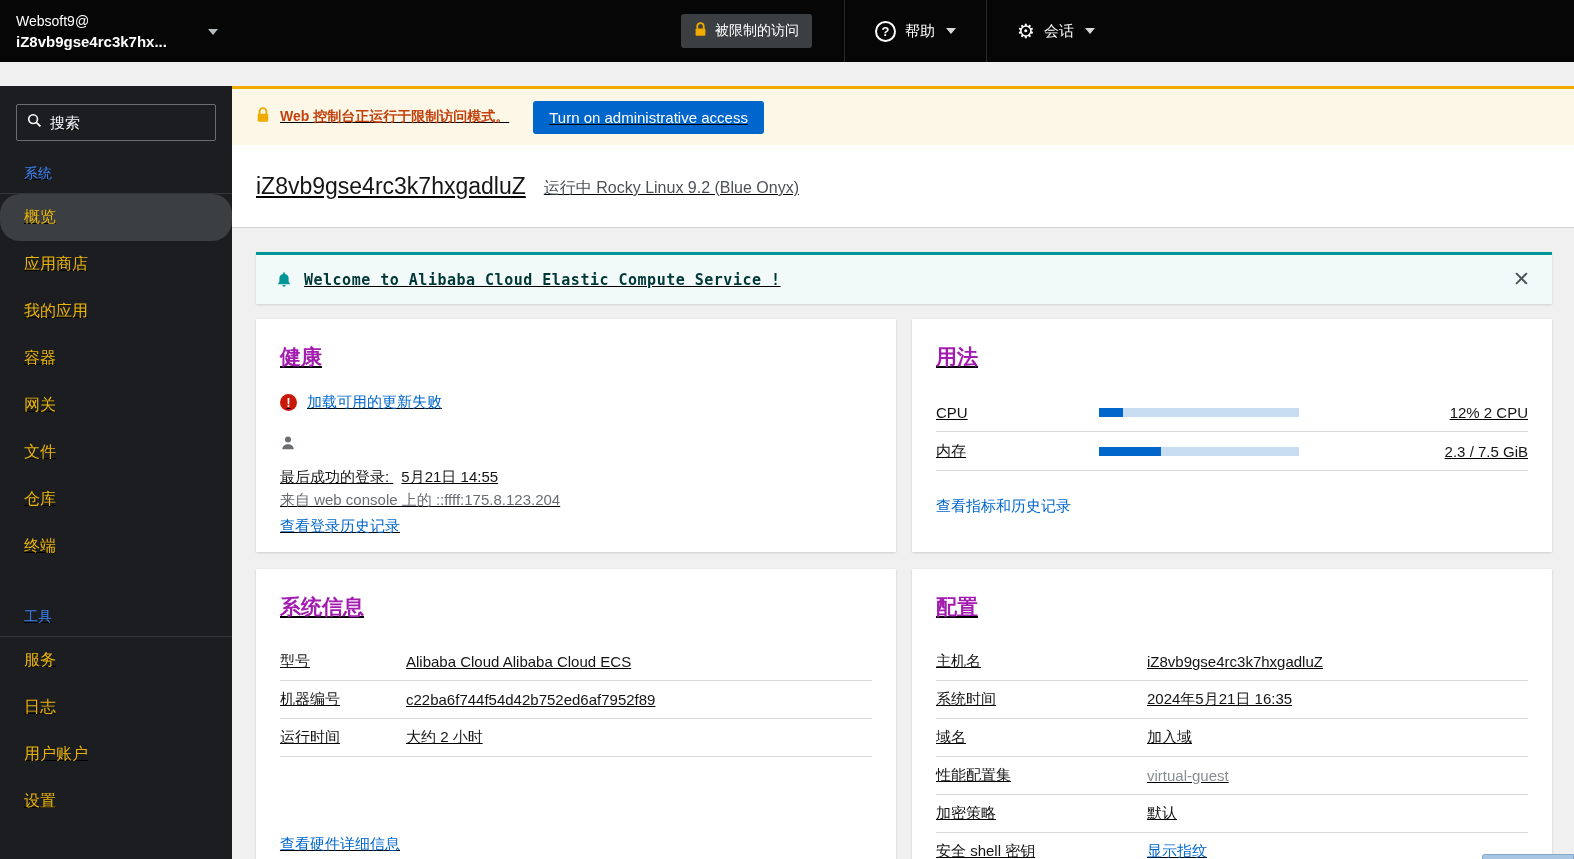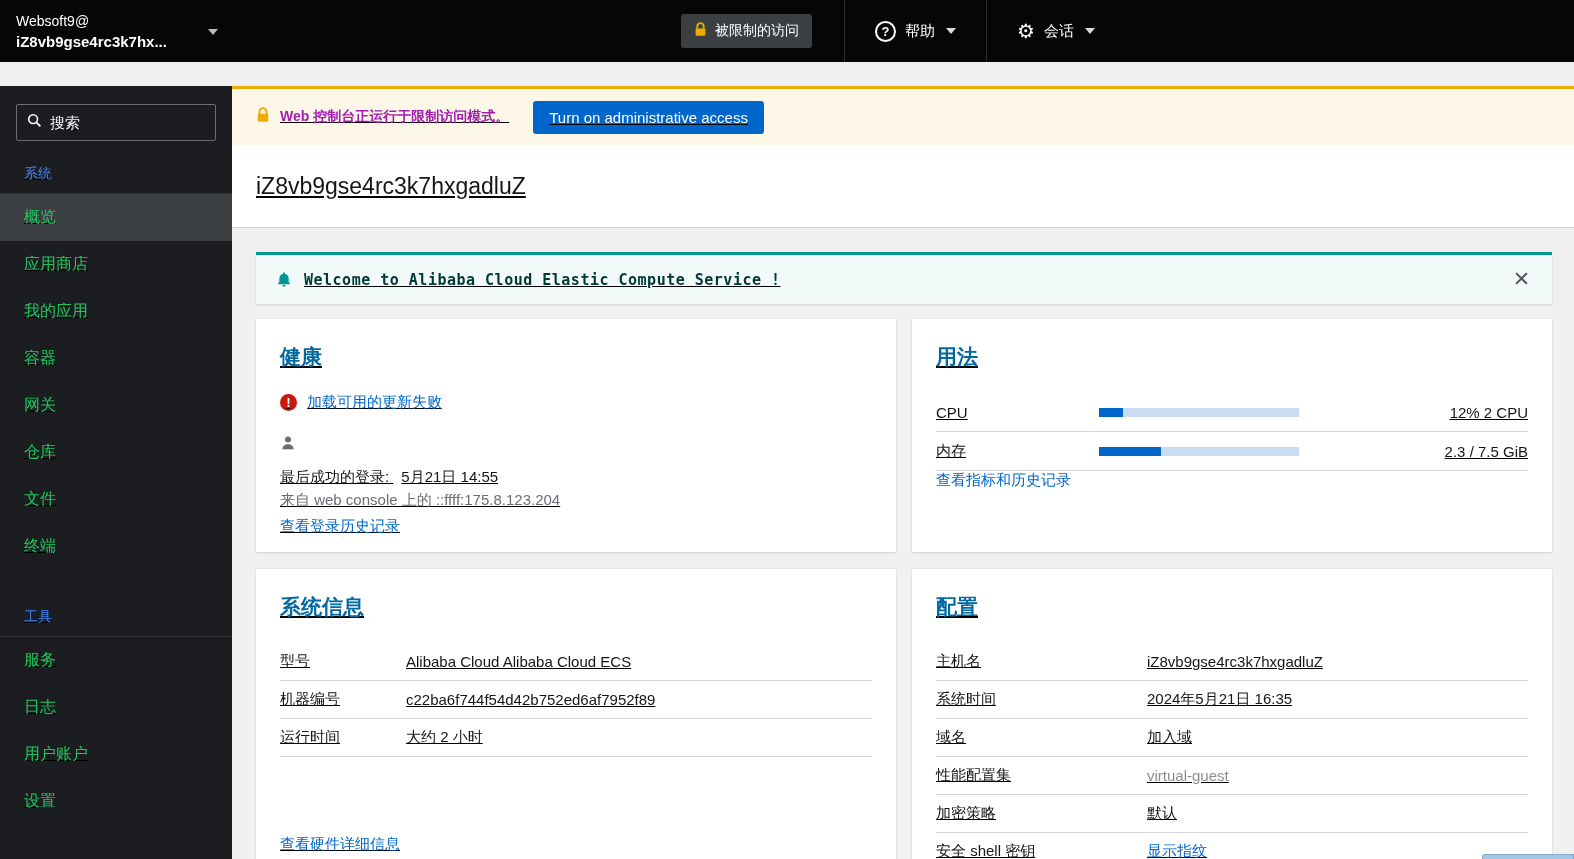--- a/index.html
+++ b/index.html
@@ -30,30 +30,30 @@
 
   
   .sidebar { width:232px; flex:0 0 232px; background:#1b1d21; color:#fff; overflow:hidden; }
   .search-wrap { margin:18px 16px 10px 16px; border:1px solid #6a6e73; border-radius:2px;
     display:flex; align-items:center; padding:8px 10px; gap:8px; background:transparent; }
   .search-wrap svg { flex:0 0 auto; }
   .search-input { background:transparent; border:none; outline:none; color:#fff; font-size:15px; width:100%;
     font-family:"Liberation Sans","DejaVu Sans",sans-serif; }
   .search-input::placeholder { color:#fff; opacity:.95; }
   .nav-section-title { font-size:14px; color:#3b82f6; padding:14px 24px 10px 24px; border-bottom:1px solid #33363a; }
-  .nav-item { font-size:16px; color:#22c55e; padding:13px 24px; cursor:pointer; }
+  .nav-item { font-size:16px; color:#eab308; padding:13px 24px; cursor:pointer;border-radius:20px; }
   .nav-item.active { background:#3c3f42; }
   .nav-gap { height:24px; }
 
   
   .main { flex:1; display:flex; flex-direction:column; min-width:0; background:#f0f0f0; }
 
   .alert-bar { height:59px; background:#fdf7e7; border-top:3px solid #f0ab00; display:flex;
     align-items:center; padding:0 24px; gap:10px; flex:0 0 59px; }
-  .alert-msg { font-size:14px; font-weight:bold; color:#a21caf; margin-right:14px; }
+  .alert-msg { font-size:14px; font-weight:bold; color:#c2410c; margin-right:14px; }
   .admin-btn { background:#06c; color:#fff; border:none; font-size:15px; padding:8px 16px;
     border-radius:3px; cursor:pointer; font-family:inherit; }
 
   .page-header { height:83px; background:#fff; display:flex; align-items:center; padding:0 24px;
     border-bottom:1px solid #d2d2d2; flex:0 0 83px; }
   .host-title { font-size:23px; color:#151515; }
   .host-status { font-size:16px; color:#4d5258; margin-left:18px; padding-top:5px; }
 
   .content { flex:1; padding:24px 22px 0 24px; overflow:hidden; }
 
@@ -63,40 +63,40 @@
   .banner-icon { color:#009596; margin-right:12px; display:flex; }
   .banner-text { font-family:"DejaVu Sans Mono","Liberation Mono",monospace; font-weight:bold;
     font-size:15px; color:#003737; letter-spacing:.5px; }
   .banner-close { margin-left:auto; background:none; border:none; cursor:pointer; display:flex; padding:4px; }
 
   
   .cards-grid { display:grid; grid-template-columns:1fr 1fr; column-gap:16px; row-gap:17px; }
   .card { background:#fff; box-shadow:0 1px 2px rgba(3,3,3,.12), 0 0 2px rgba(3,3,3,.06); padding:24px; }
   .card.row1 { height:233px; }
   .card.row2 { height:372px; display:flex; flex-direction:column; }
-  .card-title { font-size:21px; font-weight:600; color:#0369a1; margin-bottom:22px; }
+  .card-title { font-size:21px; font-weight:600; color:#a21caf; margin-bottom:22px; }
 
   .link { color:#06c; text-decoration:none; font-size:15px; cursor:pointer; }
 
   
   .health-row { display:flex; align-items:center; gap:10px; margin-bottom:20px; }
   .err-icon { width:17px; height:17px; border-radius:50%; background:#c9190b; color:#fff; font-size:12px;
     font-weight:bold; display:flex; align-items:center; justify-content:center; flex:0 0 17px; }
   .login-block { display:flex; gap:10px;flex-direction:column; }
   .login-lines { font-size:15px; color:#151515; line-height:1.55; }
   .login-sub { color:#6a6e73; }
   .login-link-line { margin-top:2px; }
 
   
   .usage-row { display:flex; align-items:center; height:39px; border-bottom:1px solid #d7d7d7; }
   .usage-label { width:163px; font-size:15px; color:#151515; }
   .progress-track { width:200px; height:9px; background:#c9ddf2; position:relative; }
   .progress-fill { height:9px; background:#06c; }
   .usage-value { flex:1; text-align:right; font-size:15px; color:#151515; }
-  .usage-link { display:inline-block; }
+  .usage-link { display:inline-block; margin-top:26px; }
 
   
   .info-row { display:flex; align-items:center; height:38px; border-bottom:1px solid #d7d7d7; font-size:15px; }
   .info-label { color:#151515; }
   .sys .info-label { width:126px; flex:0 0 126px; }
   .cfg .info-label { width:211px; flex:0 0 211px; }
   .info-value { color:#151515; }
   .info-value.muted { color:#8a8d90; }
   .hw-link { margin-top:78px; }
 
@@ -154,22 +154,22 @@
         </span>
         <input class="search-input" type="text" placeholder="搜索" style="">
       </div>
 
       <div class="nav-section-title">系统</div>
       <div class="nav-item active">概览</div>
       <div class="nav-item">应用商店</div>
       <div class="nav-item">我的应用</div>
       <div class="nav-item">容器</div>
       <div class="nav-item">网关</div>
+      <div class="nav-item">文件</div>
       <div class="nav-item">仓库</div>
-      <div class="nav-item">文件</div>
       <div class="nav-item">终端</div>
 
       <div class="nav-gap"></div>
       <div class="nav-section-title">工具</div>
       <div class="nav-item">服务</div>
       <div class="nav-item">日志</div>
       <div class="nav-item">用户账户</div>
       <div class="nav-item">设置</div>
     </nav>
 
@@ -181,20 +181,21 @@
               <path d="M3 6.2V4a3 3 0 0 1 6 0v2.2" stroke="#f0ab00" stroke-width="1.7" fill="none"></path>
               <rect x="1.4" y="6" width="9.2" height="6.8" rx="1" fill="#f0ab00"></rect>
             </svg>
         </span>
         <span class="alert-msg">Web 控制台正运行于限制访问模式。</span>
         <button class="admin-btn">Turn on administrative access</button>
       </div>
 
       <div class="page-header">
         <span class="host-title">iZ8vb9gse4rc3k7hxgadluZ</span>
+        <span class="host-status">运行中 Rocky Linux 9.2 (Blue Onyx)</span>
       </div>
 
       <div class="content">
 
         <div class="banner">
           <span class="banner-icon">
             <svg width="16" height="17" viewBox="0 0 16 16" fill="#009596">
                 <path d="M8 .8c.5 0 .9.4.9.9v.7A4.6 4.6 0 0 1 12.6 7v3.1l1.2 1.8c.2.3 0 .8-.4.8H2.6c-.4 0-.6-.5-.4-.8L3.4 10.1V7a4.6 4.6 0 0 1 3.7-4.6v-.7c0-.5.4-.9.9-.9z"></path>
                 <path d="M6.4 13.6a1.6 1.6 0 0 0 3.2 0z"></path>
               </svg>

